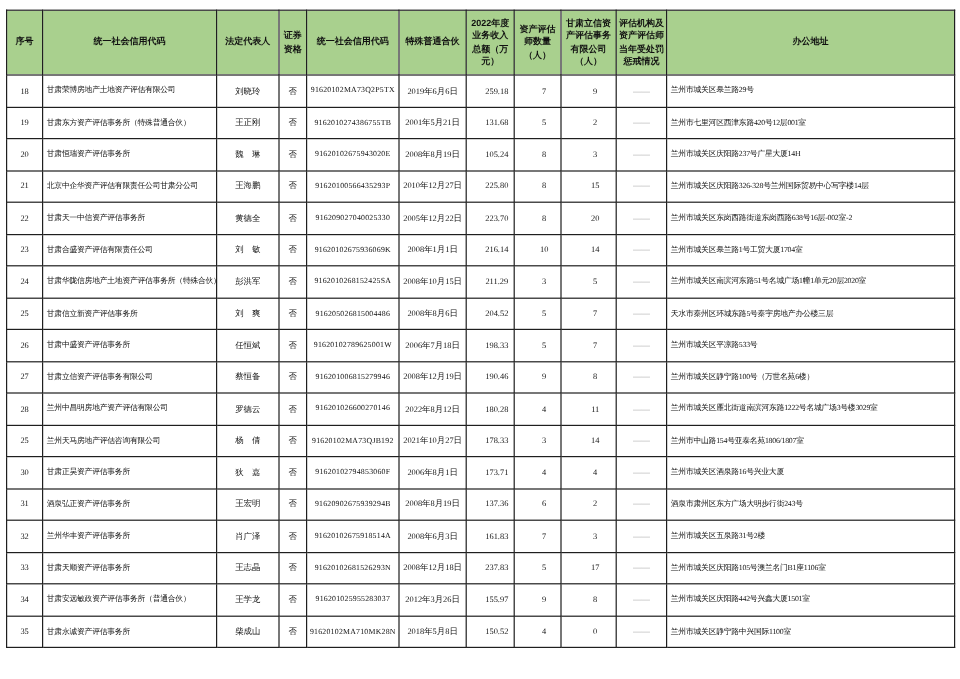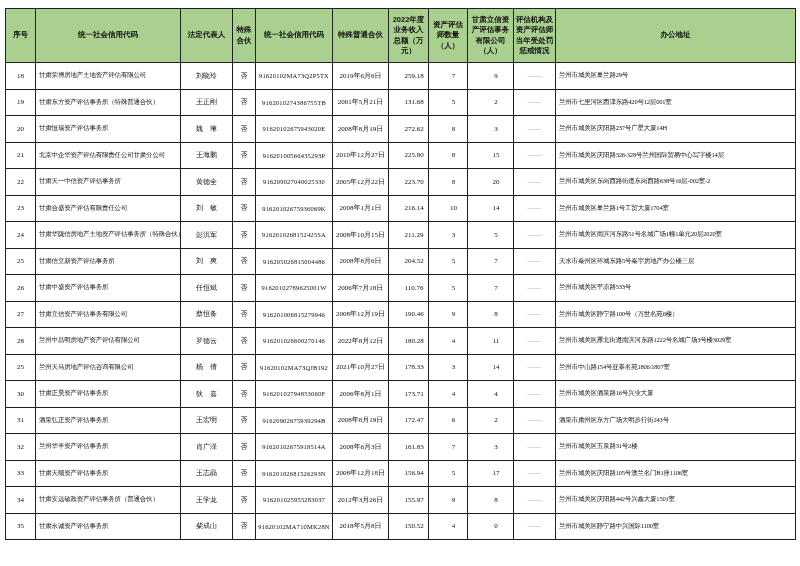--- a/index.html
+++ b/index.html
@@ -34,21 +34,21 @@
         <col style="width: 39px;">
         <col style="width: 46px;">
         <col style="width: 42px;">
         <col style="width: 240px;">
       </colgroup>
     <thead>
       <tr>
           <th>序号</th>
           <th>统一社会信用代码</th>
           <th>法定代表人</th>
-          <th>特殊合伙</th>
+          <th>证券资格</th>
           <th>统一社会信用代码</th>
           <th>特殊普通合伙</th>
           <th>2022年度业务收入总额（万元）</th>
           <th>资产评估师数量（人）</th>
           <th>甘肃立信资产评估事务有限公司（人）</th>
           <th>评估机构及资产评估师当年受处罚惩戒情况</th>
           <th>办公地址</th>
         </tr>
     </thead>
     <tbody>
@@ -78,21 +78,21 @@
           <td class="center penalty">——</td>
           <td class="left address">兰州市七里河区西津东路420号12层001室</td>
         </tr>
         <tr>
           <td class="center no">20</td>
           <td class="left name">甘肃恒瑞资产评估事务所</td>
           <td class="center rep">魏　琳</td>
           <td class="center sec">否</td>
           <td class="center code">91620102675943020E</td>
           <td class="center date">2008年8月19日</td>
-          <td class="center income">272.62</td>
+          <td class="center income">105.24</td>
           <td class="center appraisers">8</td>
           <td class="center staff">3</td>
           <td class="center penalty">——</td>
           <td class="left address">兰州市城关区庆阳路237号广星大厦14H</td>
         </tr>
         <tr>
           <td class="center no">21</td>
           <td class="left name">北京中企华资产评估有限责任公司甘肃分公司</td>
           <td class="center rep">王海鹏</td>
           <td class="center sec">否</td>
@@ -156,21 +156,21 @@
           <td class="center penalty">——</td>
           <td class="left address">天水市秦州区环城东路5号秦宇房地产办公楼三层</td>
         </tr>
         <tr>
           <td class="center no">26</td>
           <td class="left name">甘肃中盛资产评估事务所</td>
           <td class="center rep">任恒斌</td>
           <td class="center sec">否</td>
           <td class="center code">91620102789625001W</td>
           <td class="center date">2006年7月18日</td>
-          <td class="center income">110.76</td>
+          <td class="center income">198.33</td>
           <td class="center appraisers">5</td>
           <td class="center staff">7</td>
           <td class="center penalty">——</td>
           <td class="left address">兰州市城关区平凉路533号</td>
         </tr>
         <tr>
           <td class="center no">27</td>
           <td class="left name">甘肃立信资产评估事务有限公司</td>
           <td class="center rep">蔡恒备</td>
           <td class="center sec">否</td>
@@ -221,21 +221,21 @@
           <td class="center penalty">——</td>
           <td class="left address">兰州市城关区酒泉路16号兴业大厦</td>
         </tr>
         <tr>
           <td class="center no">31</td>
           <td class="left name">酒泉弘正资产评估事务所</td>
           <td class="center rep">王宏明</td>
           <td class="center sec">否</td>
           <td class="center code">91620902675939294B</td>
           <td class="center date">2008年8月19日</td>
-          <td class="center income">172.47</td>
+          <td class="center income">137.36</td>
           <td class="center appraisers">6</td>
           <td class="center staff">2</td>
           <td class="center penalty">——</td>
           <td class="left address">酒泉市肃州区东方广场大明步行街243号</td>
         </tr>
         <tr>
           <td class="center no">32</td>
           <td class="left name">兰州华丰资产评估事务所</td>
           <td class="center rep">肖广泽</td>
           <td class="center sec">否</td>
@@ -247,21 +247,21 @@
           <td class="center penalty">——</td>
           <td class="left address">兰州市城关区五泉路31号2楼</td>
         </tr>
         <tr>
           <td class="center no">33</td>
           <td class="left name">甘肃天顺资产评估事务所</td>
           <td class="center rep">王志晶</td>
           <td class="center sec">否</td>
           <td class="center code">91620102681526293N</td>
           <td class="center date">2008年12月18日</td>
-          <td class="center income">156.94</td>
+          <td class="center income">237.83</td>
           <td class="center appraisers">5</td>
           <td class="center staff">17</td>
           <td class="center penalty">——</td>
           <td class="left address">兰州市城关区庆阳路105号澳兰名门B1座1106室</td>
         </tr>
         <tr>
           <td class="center no">34</td>
           <td class="left name">甘肃安远敏政资产评估事务所（普通合伙）</td>
           <td class="center rep">王学龙</td>
           <td class="center sec">否</td>

